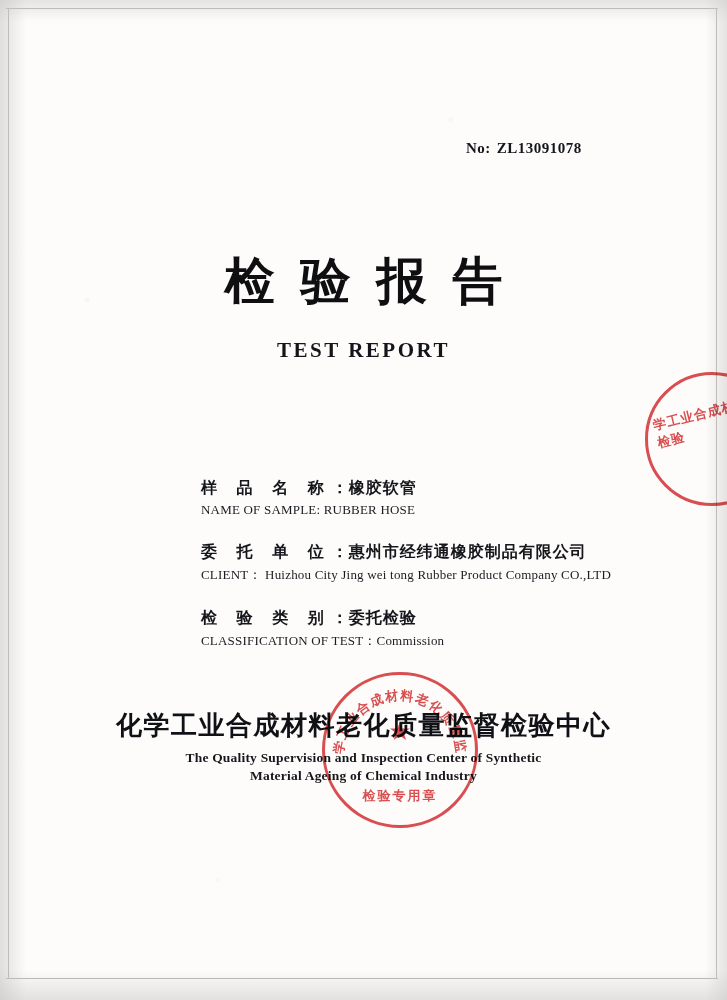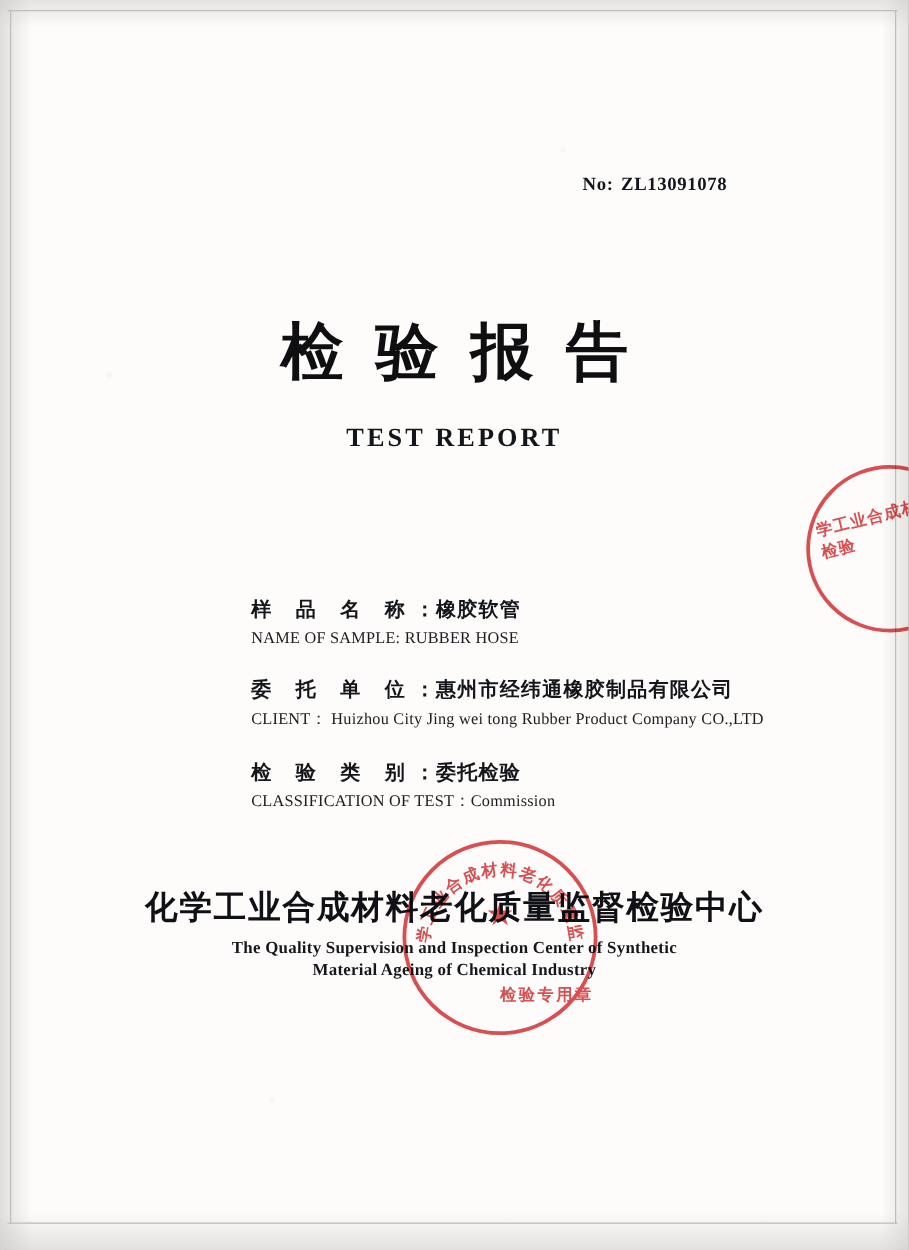--- a/index.html
+++ b/index.html
@@ -162,21 +162,21 @@
     transform: translateX(-50%);
     color: #d2282b;
     font-size: 26px;
     line-height: 1;
   }
   .seal-main .bottom-text {
     position: absolute;
     left: 0;
     right: 0;
     bottom: 20px;
-    text-align: right;
+    text-align: center;
     font-family: "DejaVu Serif", serif;
     font-size: 13px;
     font-weight: bold;
     color: #d2282b;
     letter-spacing: 2px;
   }
   .seal-arc {
     position: absolute;
     left: 0;
     top: 0;

